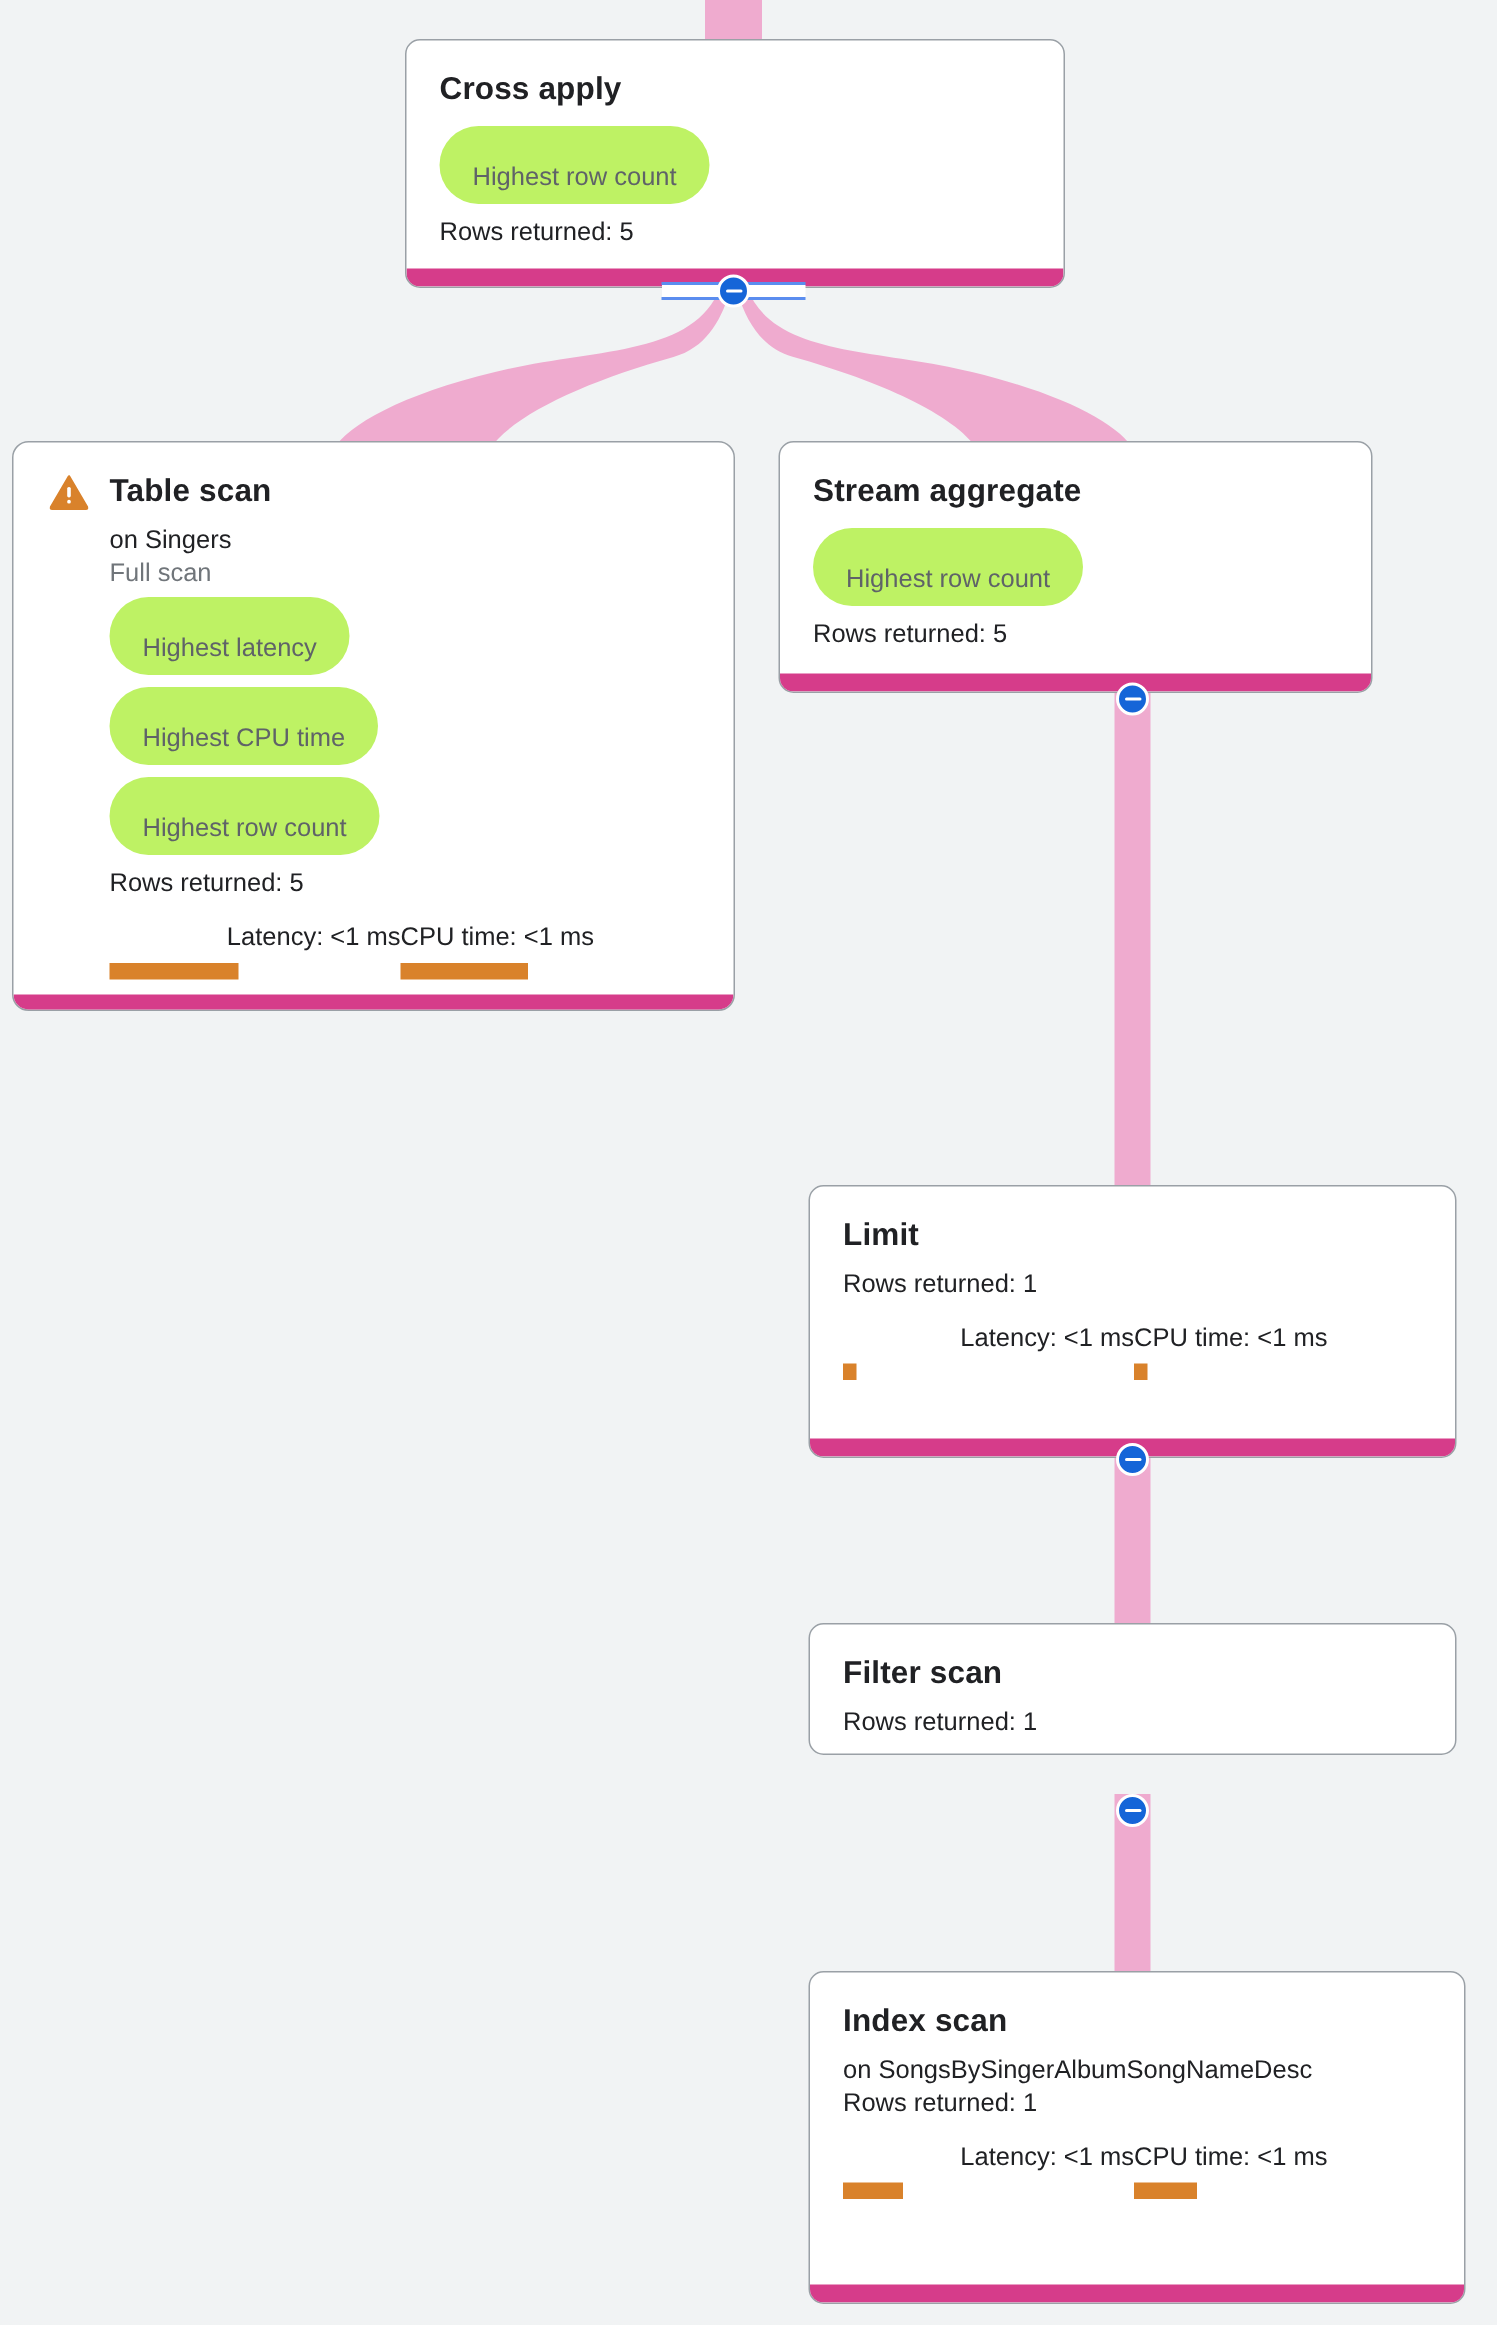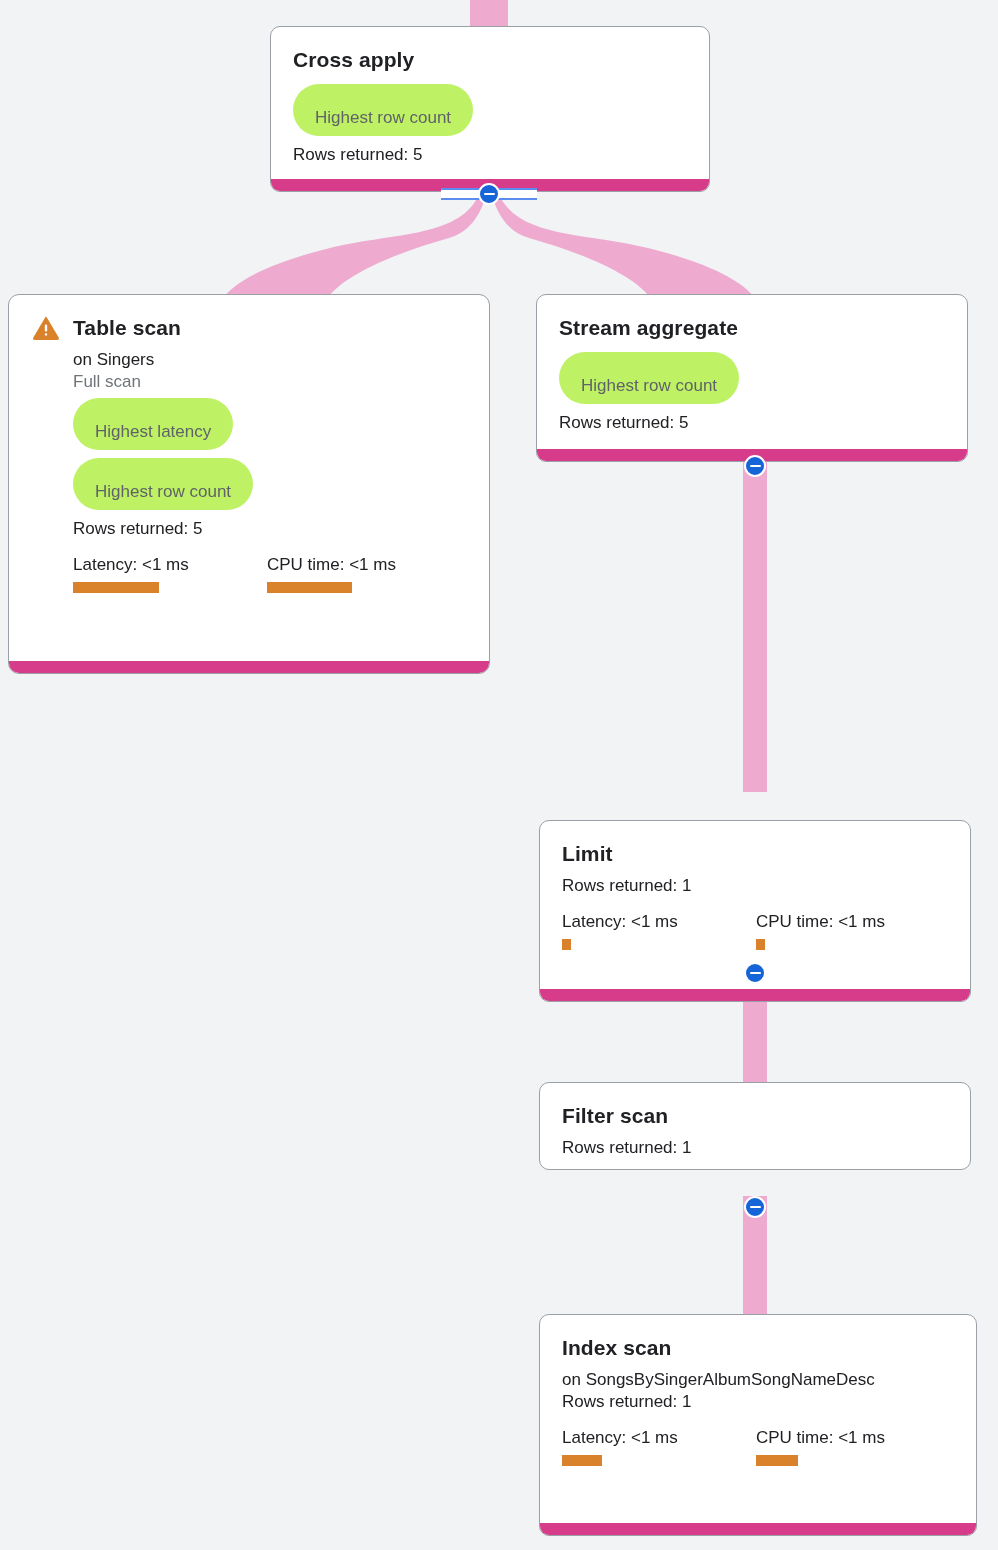--- a/index.html
+++ b/index.html
@@ -103,20 +103,21 @@
     color: #202124;
     margin-top: 5px;
     white-space: nowrap;
   }
   .metrics {
     display: flex;
     margin-top: 14px;
   }
   .metric {
     box-sizing: border-box;
+    text-align: right;
   }
   .metric-label {
     font-size: 17px;
     line-height: 21px;
     color: #202124;
     white-space: nowrap;
     margin-bottom: 7px;
   }
   .metric-bar {
     height: 11px;
@@ -213,50 +214,53 @@
         <rect x="11.8" y="8.6" width="2.4" height="7" rx="1.1" fill="#ffffff"></rect>
         <rect x="11.8" y="17.2" width="2.4" height="2.5" rx="1.1" fill="#ffffff"></rect>
       </svg>
       <div class="node-title">Table scan</div>
       <div class="node-sub">on Singers</div>
       <div class="node-sub muted">Full scan</div>
       <div class="chip-row">
         <span class="chip">Highest latency</span>
       </div>
       <div class="chip-row">
+        <span class="chip">Highest CPU time</span>
+      </div>
+      <div class="chip-row">
         <span class="chip">Highest row count</span>
       </div>
       <div class="rows-line">Rows returned: 5</div>
       <div class="metrics">
         <div class="metric" style="width:194px;">
           <div class="metric-label">Latency: &lt;1 ms</div>
           <div class="metric-bar" style="width:86px;"></div>
         </div>
         <div class="metric">
           <div class="metric-label">CPU time: &lt;1 ms</div>
           <div class="metric-bar" style="width:85px;"></div>
         </div>
       </div>
     </div>
     <div class="node-footer"></div>
   </div>
 
-  <div class="node" style="left:536px; top:294px; width:432px; height:168px;">
+  <div class="node" style="left:519px; top:294px; width:396px; height:168px;">
     <div class="node-body">
       <div class="node-title">Stream aggregate</div>
       <div class="chip-row">
         <span class="chip">Highest row count</span>
       </div>
       <div class="rows-line">Rows returned: 5</div>
     </div>
     <div class="node-footer"></div>
   </div>
   <div class="toggle" style="left:744px; top:455px;"></div>
 
-  <div class="node" style="left:539px; top:820px; width:432px; height:182px;">
+  <div class="node" style="left:539px; top:790px; width:432px; height:182px;">
     <div class="node-body">
       <div class="node-title">Limit</div>
       <div class="rows-line" style="margin-top:0;">Rows returned: 1</div>
       <div class="metrics">
         <div class="metric" style="width:194px;">
           <div class="metric-label">Latency: &lt;1 ms</div>
           <div class="metric-bar" style="width:9px;"></div>
         </div>
         <div class="metric">
           <div class="metric-label">CPU time: &lt;1 ms</div>

